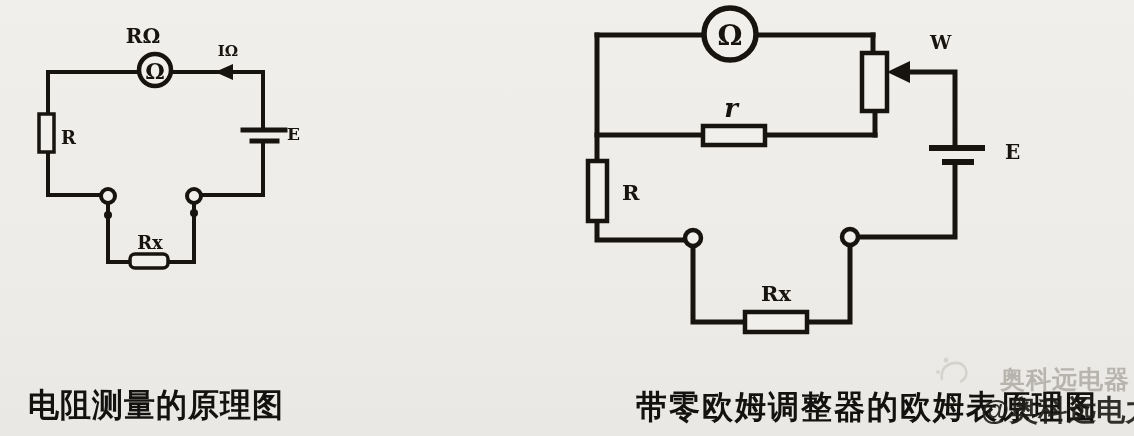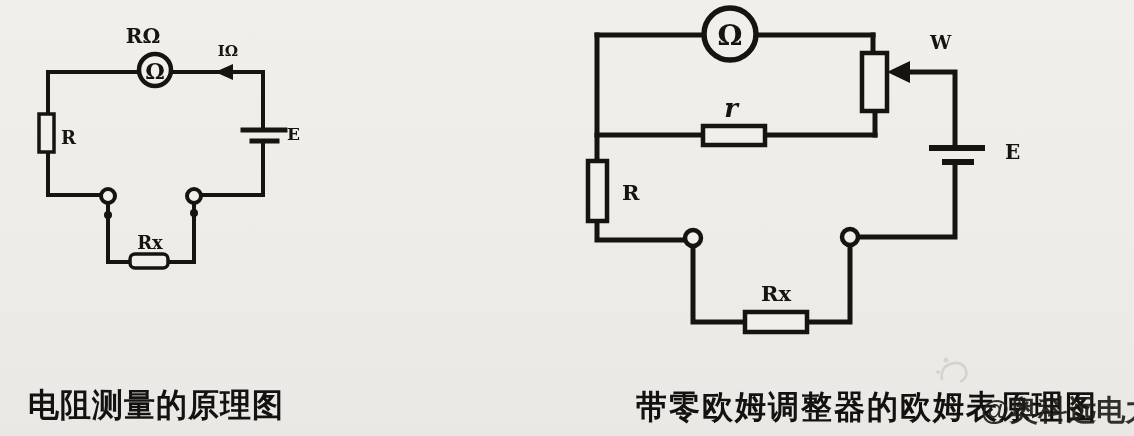--- a/index.html
+++ b/index.html
@@ -117,15 +117,16 @@
   </svg>
 
   <div id="caption-left" class="caption">电阻测量的原理图</div>
   <div id="caption-right" class="caption">带零欧姆调整器的欧姆表原理图</div>
 
   <svg class="wm-logo" width="40" height="42" viewBox="0 0 40 42">
     <path d="M8,30 Q6,18 16,14 Q28,10 32,20 Q34,28 26,32" fill="none" stroke="#c3c0ba" stroke-width="2.5"></path>
     <circle cx="12" cy="10" r="2.5" fill="#c7c4be"></circle>
     <circle cx="4" cy="22" r="2" fill="#c7c4be"></circle>
   </svg>
+  <div class="wm1">奥科远电器</div>
   <div class="wm2">@奥科远电力</div>
 
 </div>
 
 </body></html>

